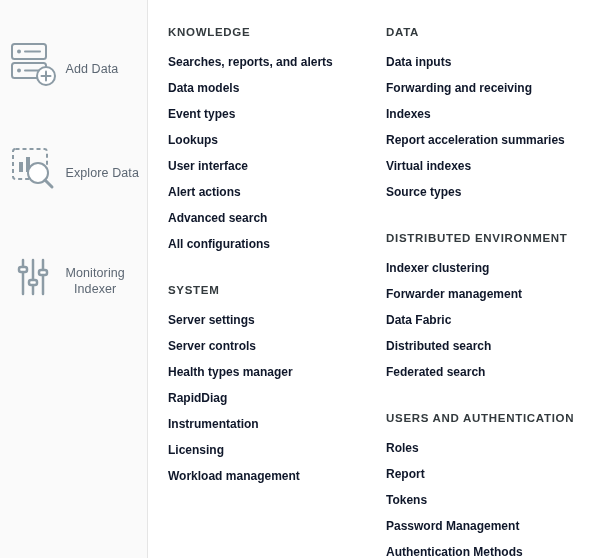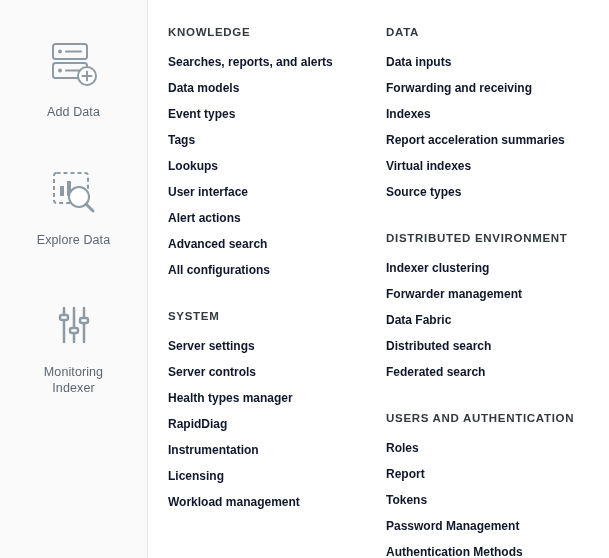--- a/index.html
+++ b/index.html
@@ -26,21 +26,21 @@
     background: #fafafa;
     border-right: 1px solid #e5e5e5;
     padding-top: 18px;
     display: flex;
     flex-direction: column;
     align-items: center;
   }
   .rail-item {
     width: 148px;
     display: flex;
-    flex-direction: column;
+    flex-direction: row;
     align-items: center;
     text-decoration: none;
     cursor: pointer;
     margin-bottom: 22px;
   }
   .rail-icon {
     width: 66px;
     height: 62px;
     display: flex;
     align-items: center;
@@ -150,21 +150,20 @@
   <div class="columns">
 
     <div class="col col-1">
 
       <div class="group">
         <h3 class="group-title">KNOWLEDGE</h3>
         <ul class="links">
           <li><a>Searches, reports, and alerts</a></li>
           <li><a>Data models</a></li>
           <li><a>Event types</a></li>
-          <li><a>Tags</a></li>
           <li><a>Lookups</a></li>
           <li><a>User interface</a></li>
           <li><a>Alert actions</a></li>
           <li><a>Advanced search</a></li>
           <li><a>All configurations</a></li>
         </ul>
       </div>
 
       <div class="group">
         <h3 class="group-title">SYSTEM</h3>

